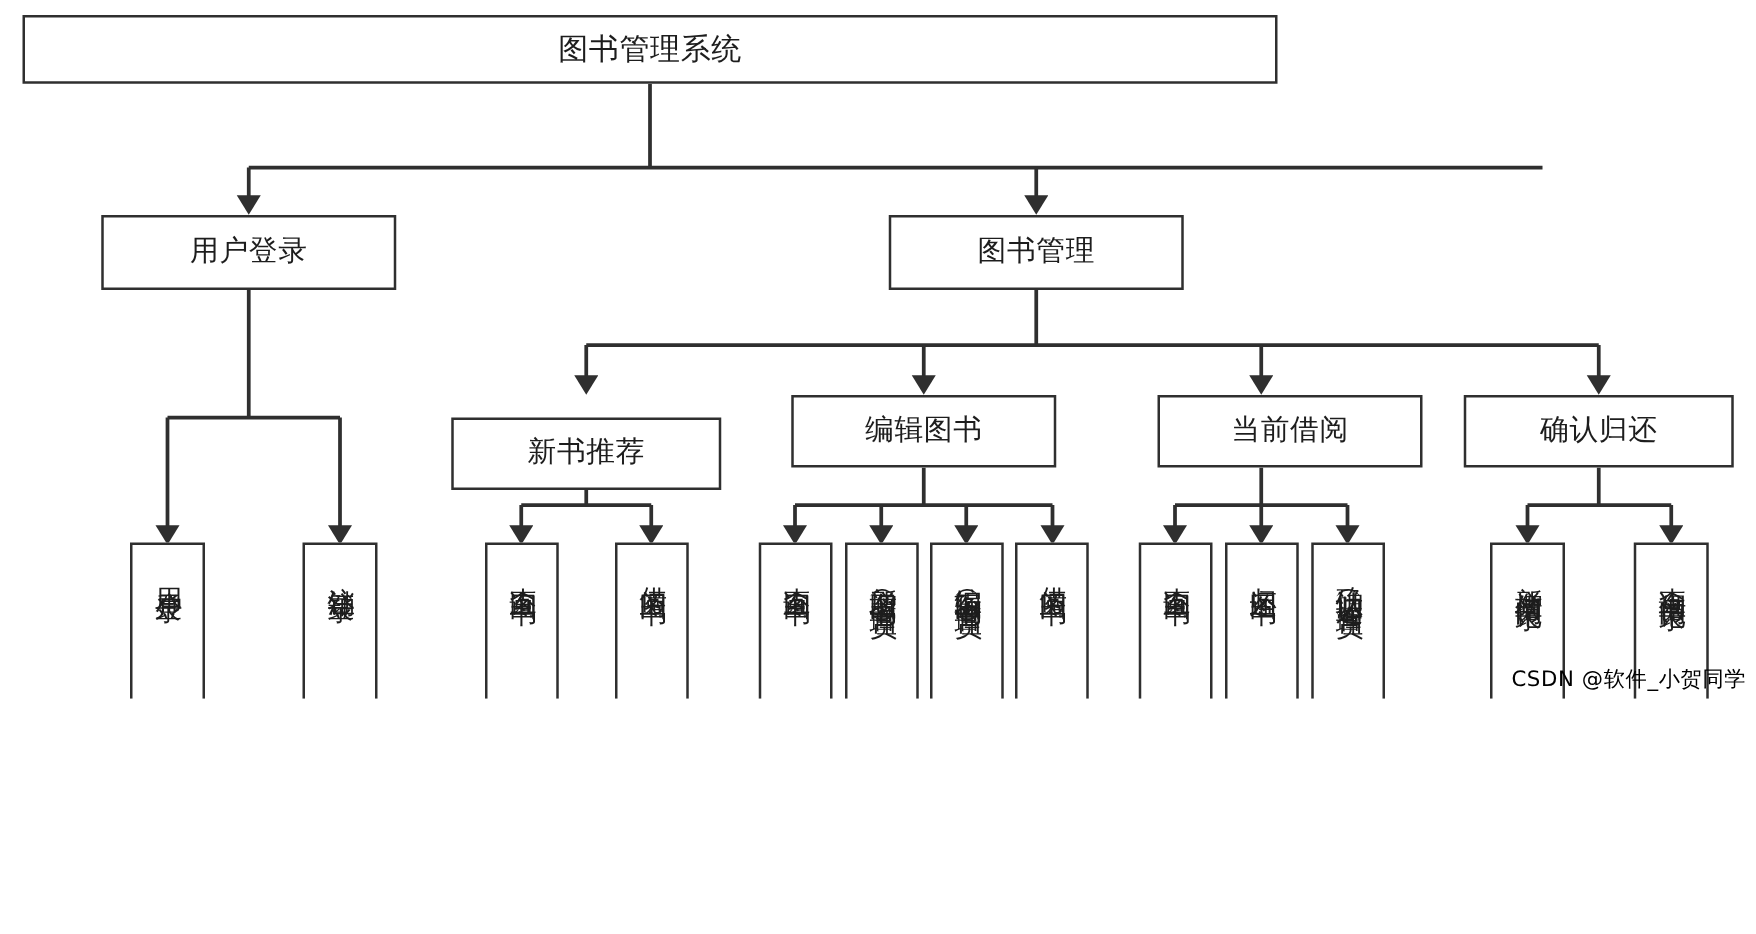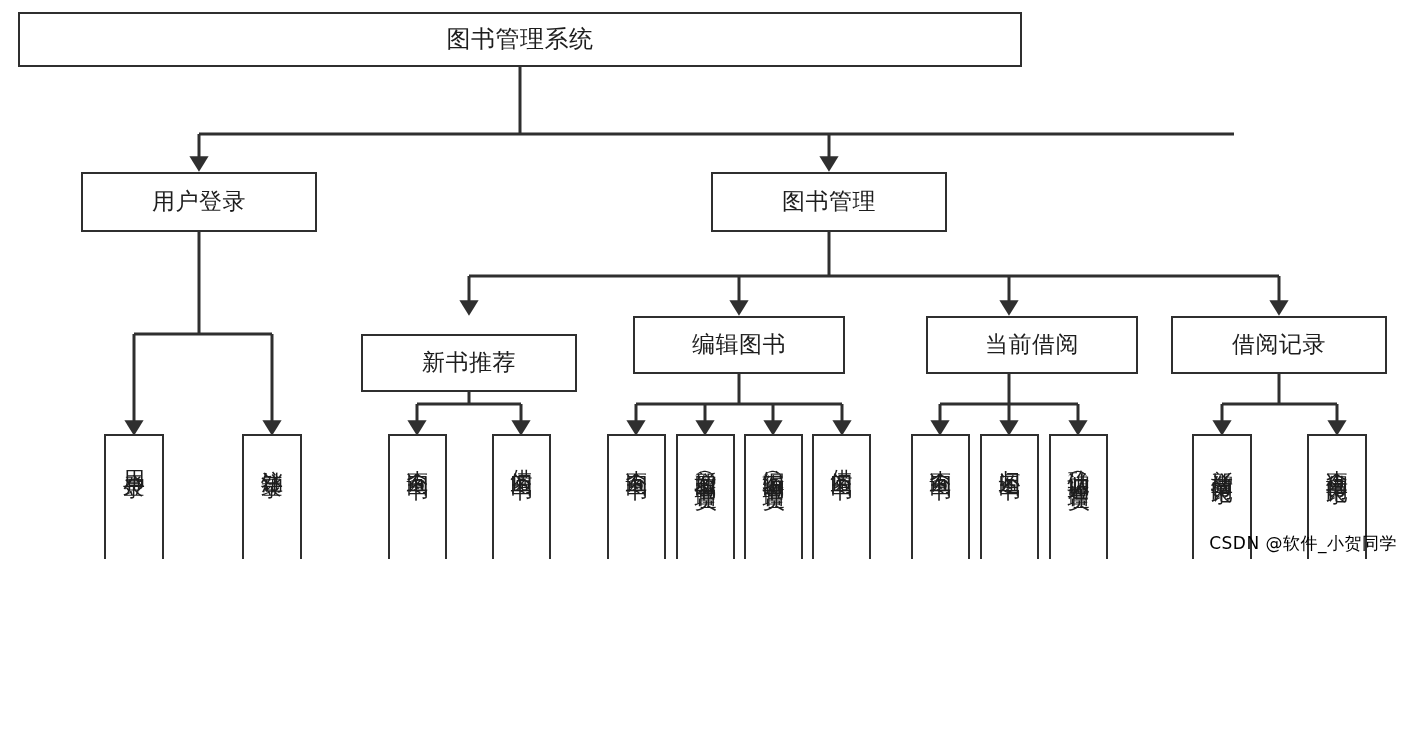--- a/index.html
+++ b/index.html
@@ -148,21 +148,21 @@
 
   <div class="node horiz" style="left:633px; top:316px; width:212px; height:58px;">
     <span class="label">编辑图书</span>
   </div>
 
   <div class="node horiz" style="left:926px; top:316px; width:212px; height:58px;">
     <span class="label">当前借阅</span>
   </div>
 
   <div class="node horiz" style="left:1171px; top:316px; width:216px; height:58px;">
-    <span class="label">借阅记录</span>
+    <span class="label">确认归还</span>
   </div>
 
   <div class="node vert" style="left:104px; top:434px; width:60px; height:300px;">
     <span class="label">用户登录</span>
   </div>
 
   <div class="node vert" style="left:242px; top:434px; width:60px; height:300px;">
     <span class="label">注销登录</span>
   </div>
 

